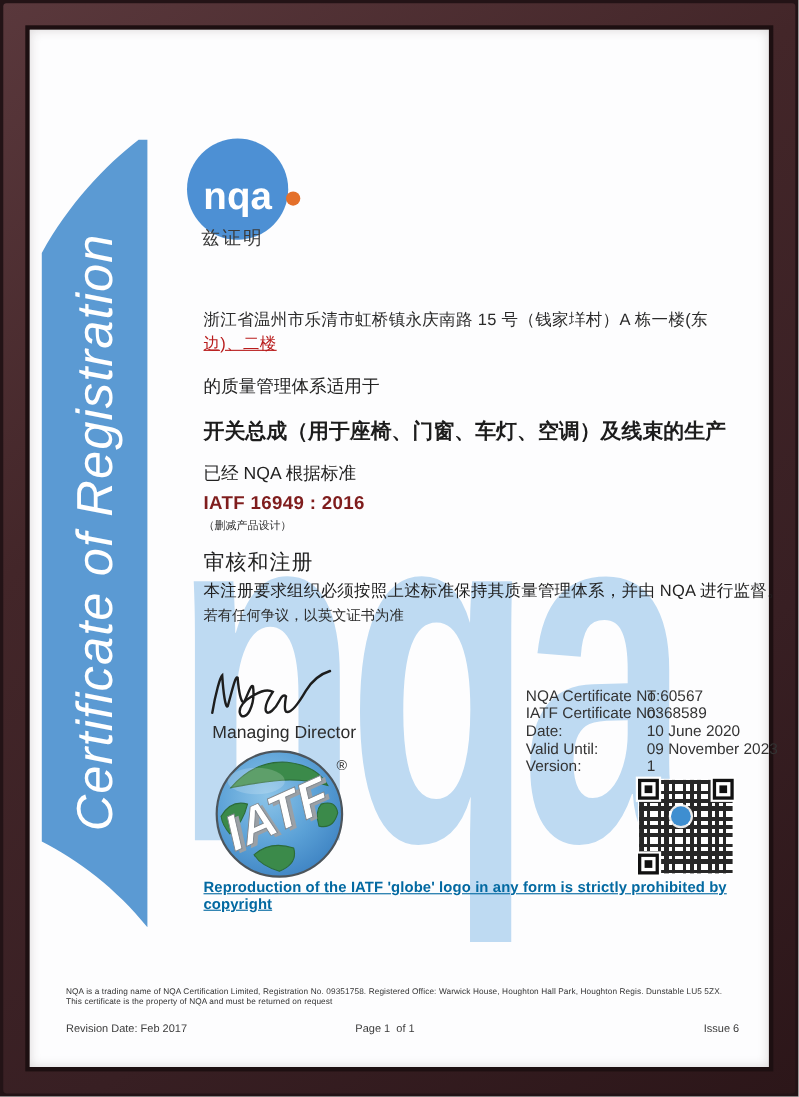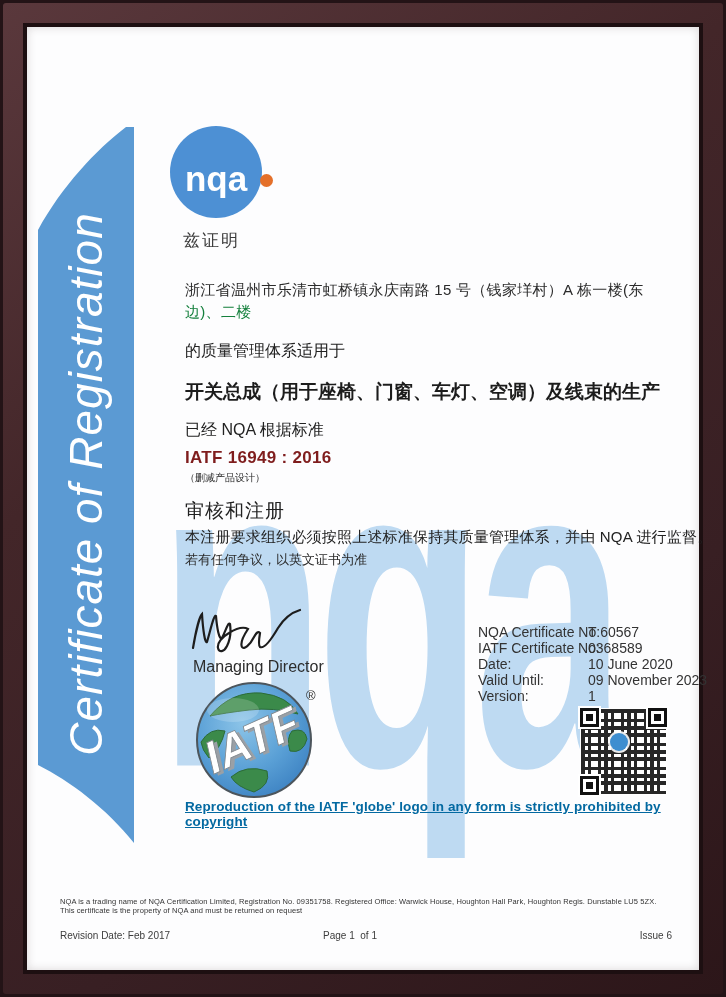--- a/index.html
+++ b/index.html
@@ -31,24 +31,24 @@
   
   .content{position:absolute;inset:0;z-index:2;}
   .abs{position:absolute;}
   
   .logo-circle{
     left:170px;top:126px;width:92px;height:92px;border-radius:50%;
     background:#4d90d4;display:flex;align-items:center;justify-content:center;
   }
   .logo-text{color:#fff;font-size:35px;font-weight:600;letter-spacing:0;margin-top:14px;}
   .logo-dot{left:260px;top:174px;width:13px;height:13px;border-radius:50%;background:#e4702a;}
-  .certify{left:183px;top:205px;font-size:17px;color:#3a3a3a;letter-spacing:2px;margin-top:24px;}
+  .certify{left:183px;top:205px;font-size:17px;color:#3a3a3a;letter-spacing:2px;}
   .company{left:185px;top:243px;font-size:24px;font-weight:700;color:#1c1c1c;letter-spacing:1px;}
   .addr1{left:185px;top:281px;font-size:15px;color:#2b2b2b;letter-spacing:.3px;}
-  .addr2{left:185px;top:303px;font-size:15px;color:#15803d;letter-spacing:.3px;}
+  .addr2{left:185px;top:303px;font-size:15px;color:#b91c1c;letter-spacing:.3px;text-decoration:underline;}
   .scope-intro{left:185px;top:341px;font-size:16px;color:#222;}
   .scope{left:185px;top:379px;font-size:19px;font-weight:700;color:#1c1c1c;}
   .standard-intro{left:185px;top:420px;font-size:16px;color:#222;}
   .standard{left:185px;top:448px;font-size:17px;font-weight:700;color:#7f1d1d;letter-spacing:.3px;}
   .exclusion{left:185px;top:471px;font-size:10px;color:#2b2b2b;}
   .audit-heading{left:185px;top:498px;font-size:19px;color:#222;letter-spacing:1px;}
   .audit-text{left:185px;top:528px;font-size:15px;color:#222;letter-spacing:.2px;}
   .dispute{left:185px;top:551px;font-size:13px;color:#2b2b2b;}
   
   .signature{left:188px;top:604px;}

